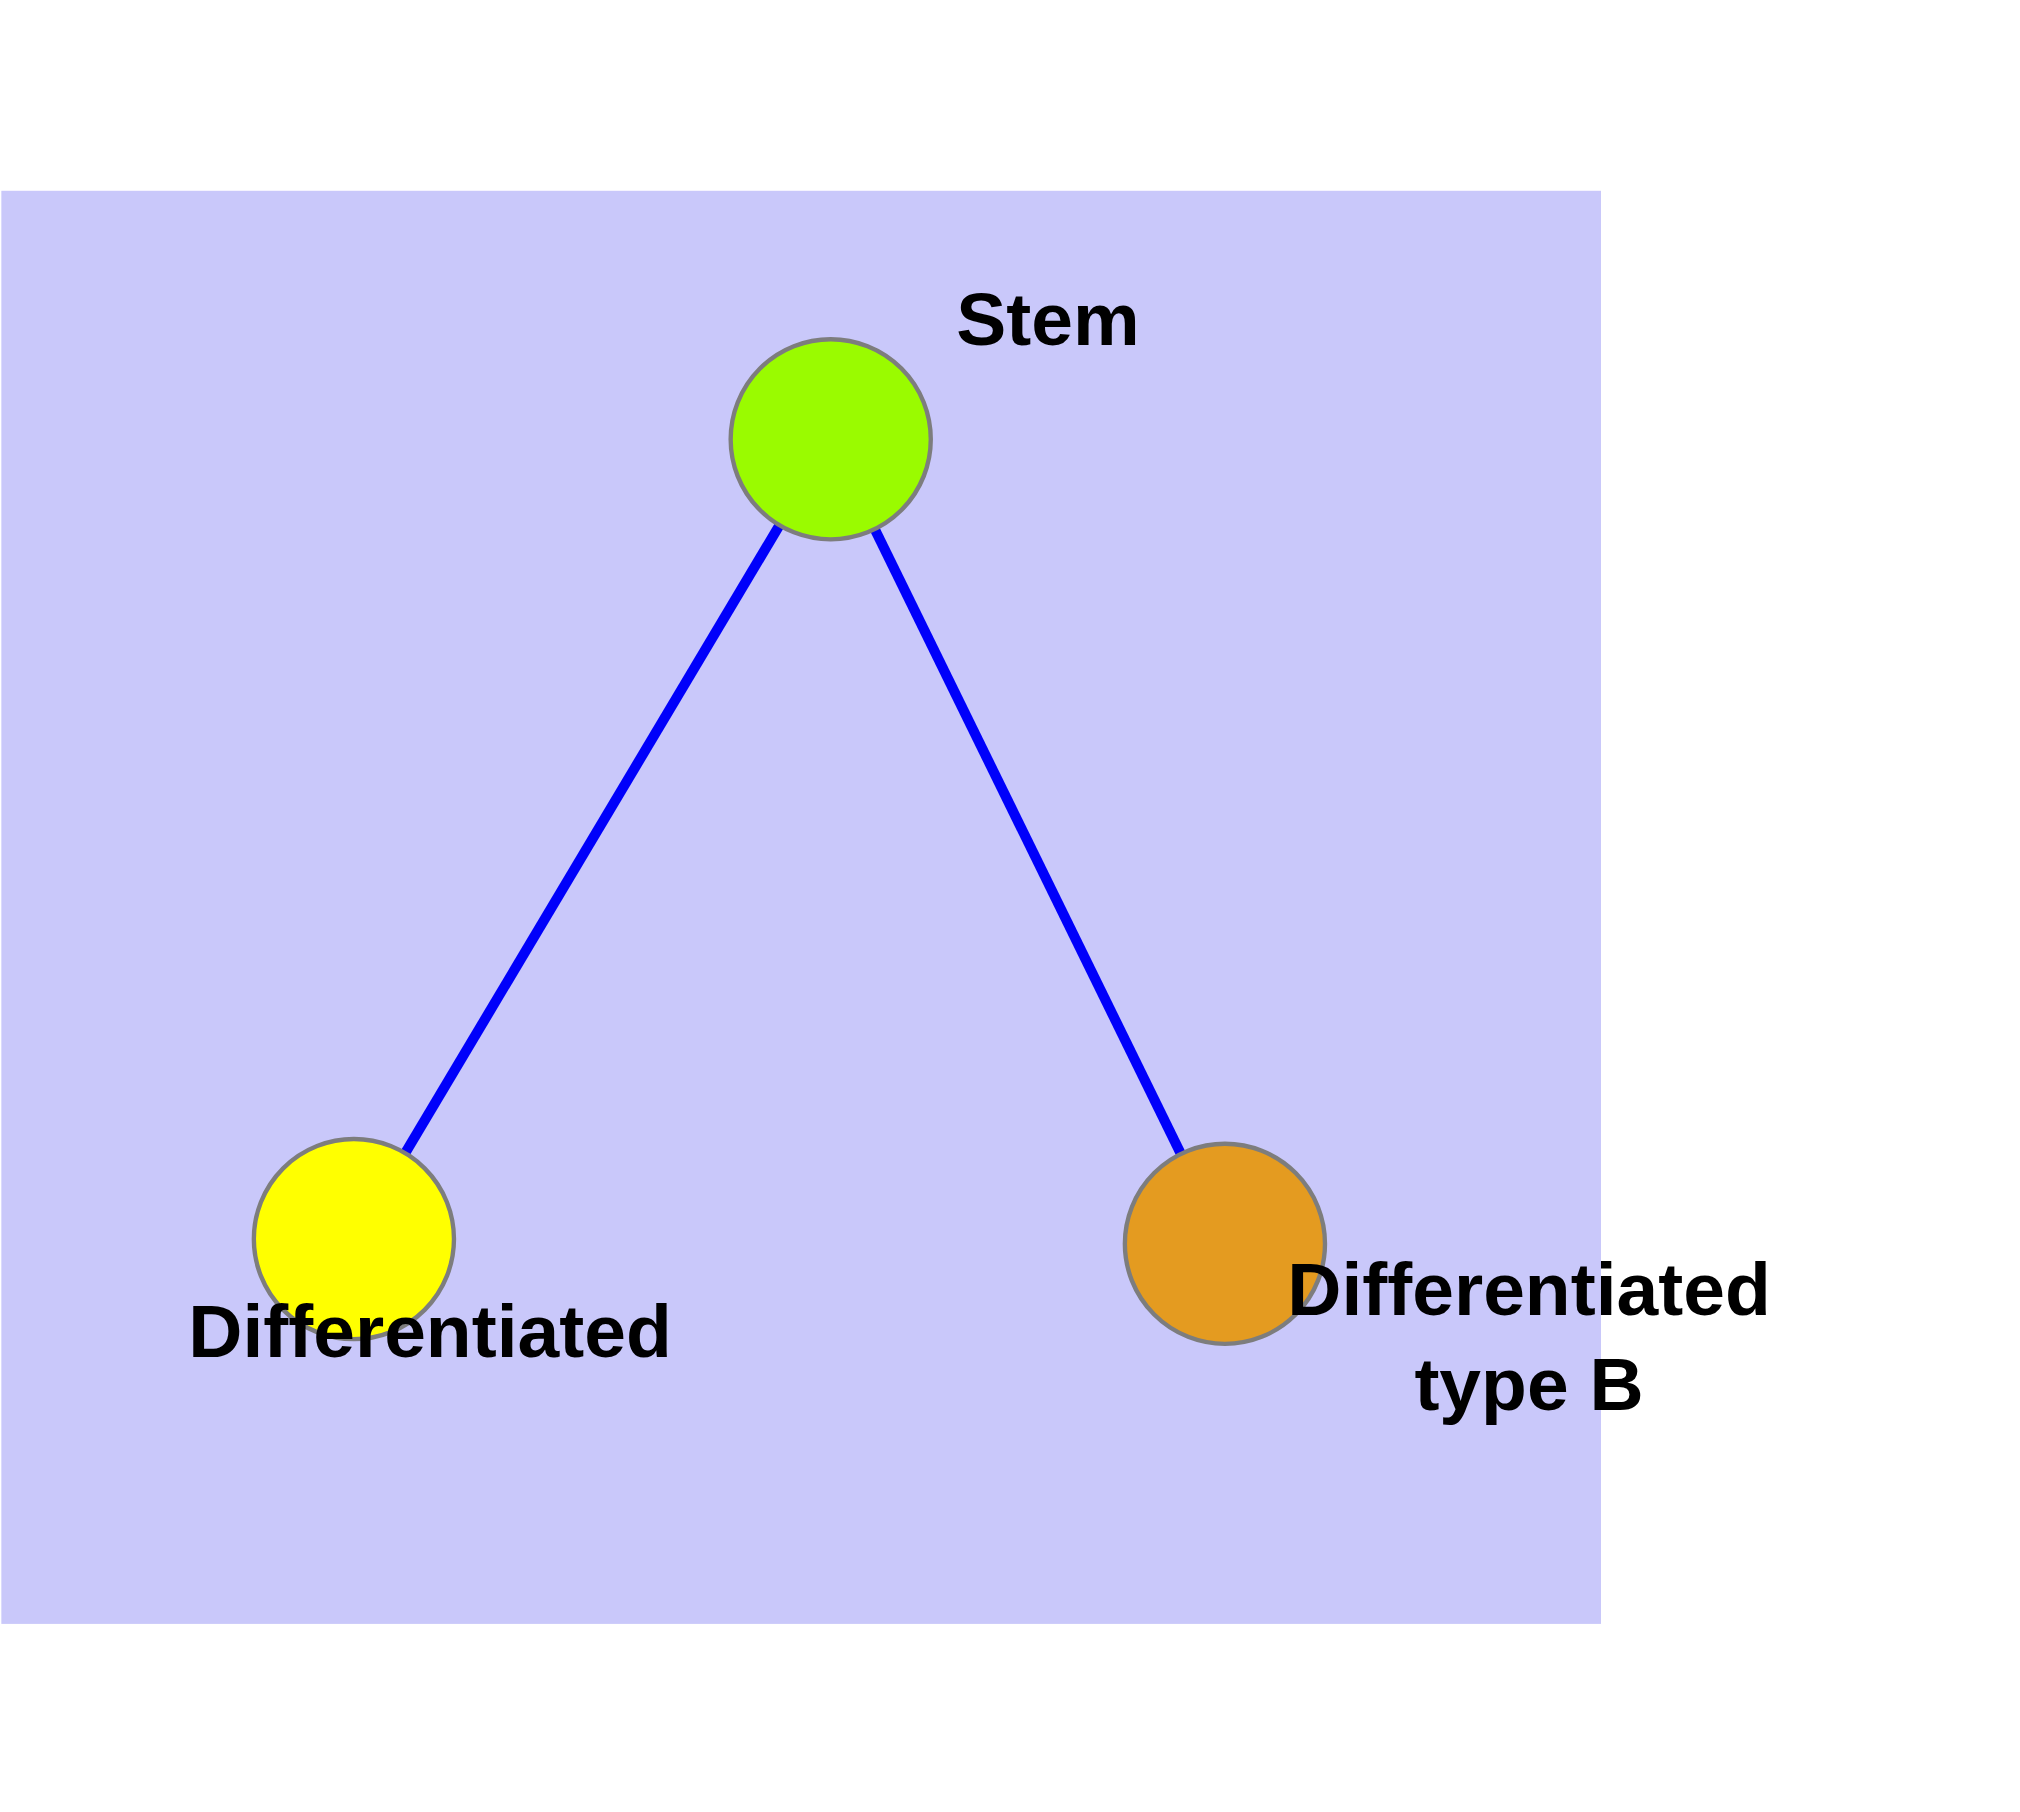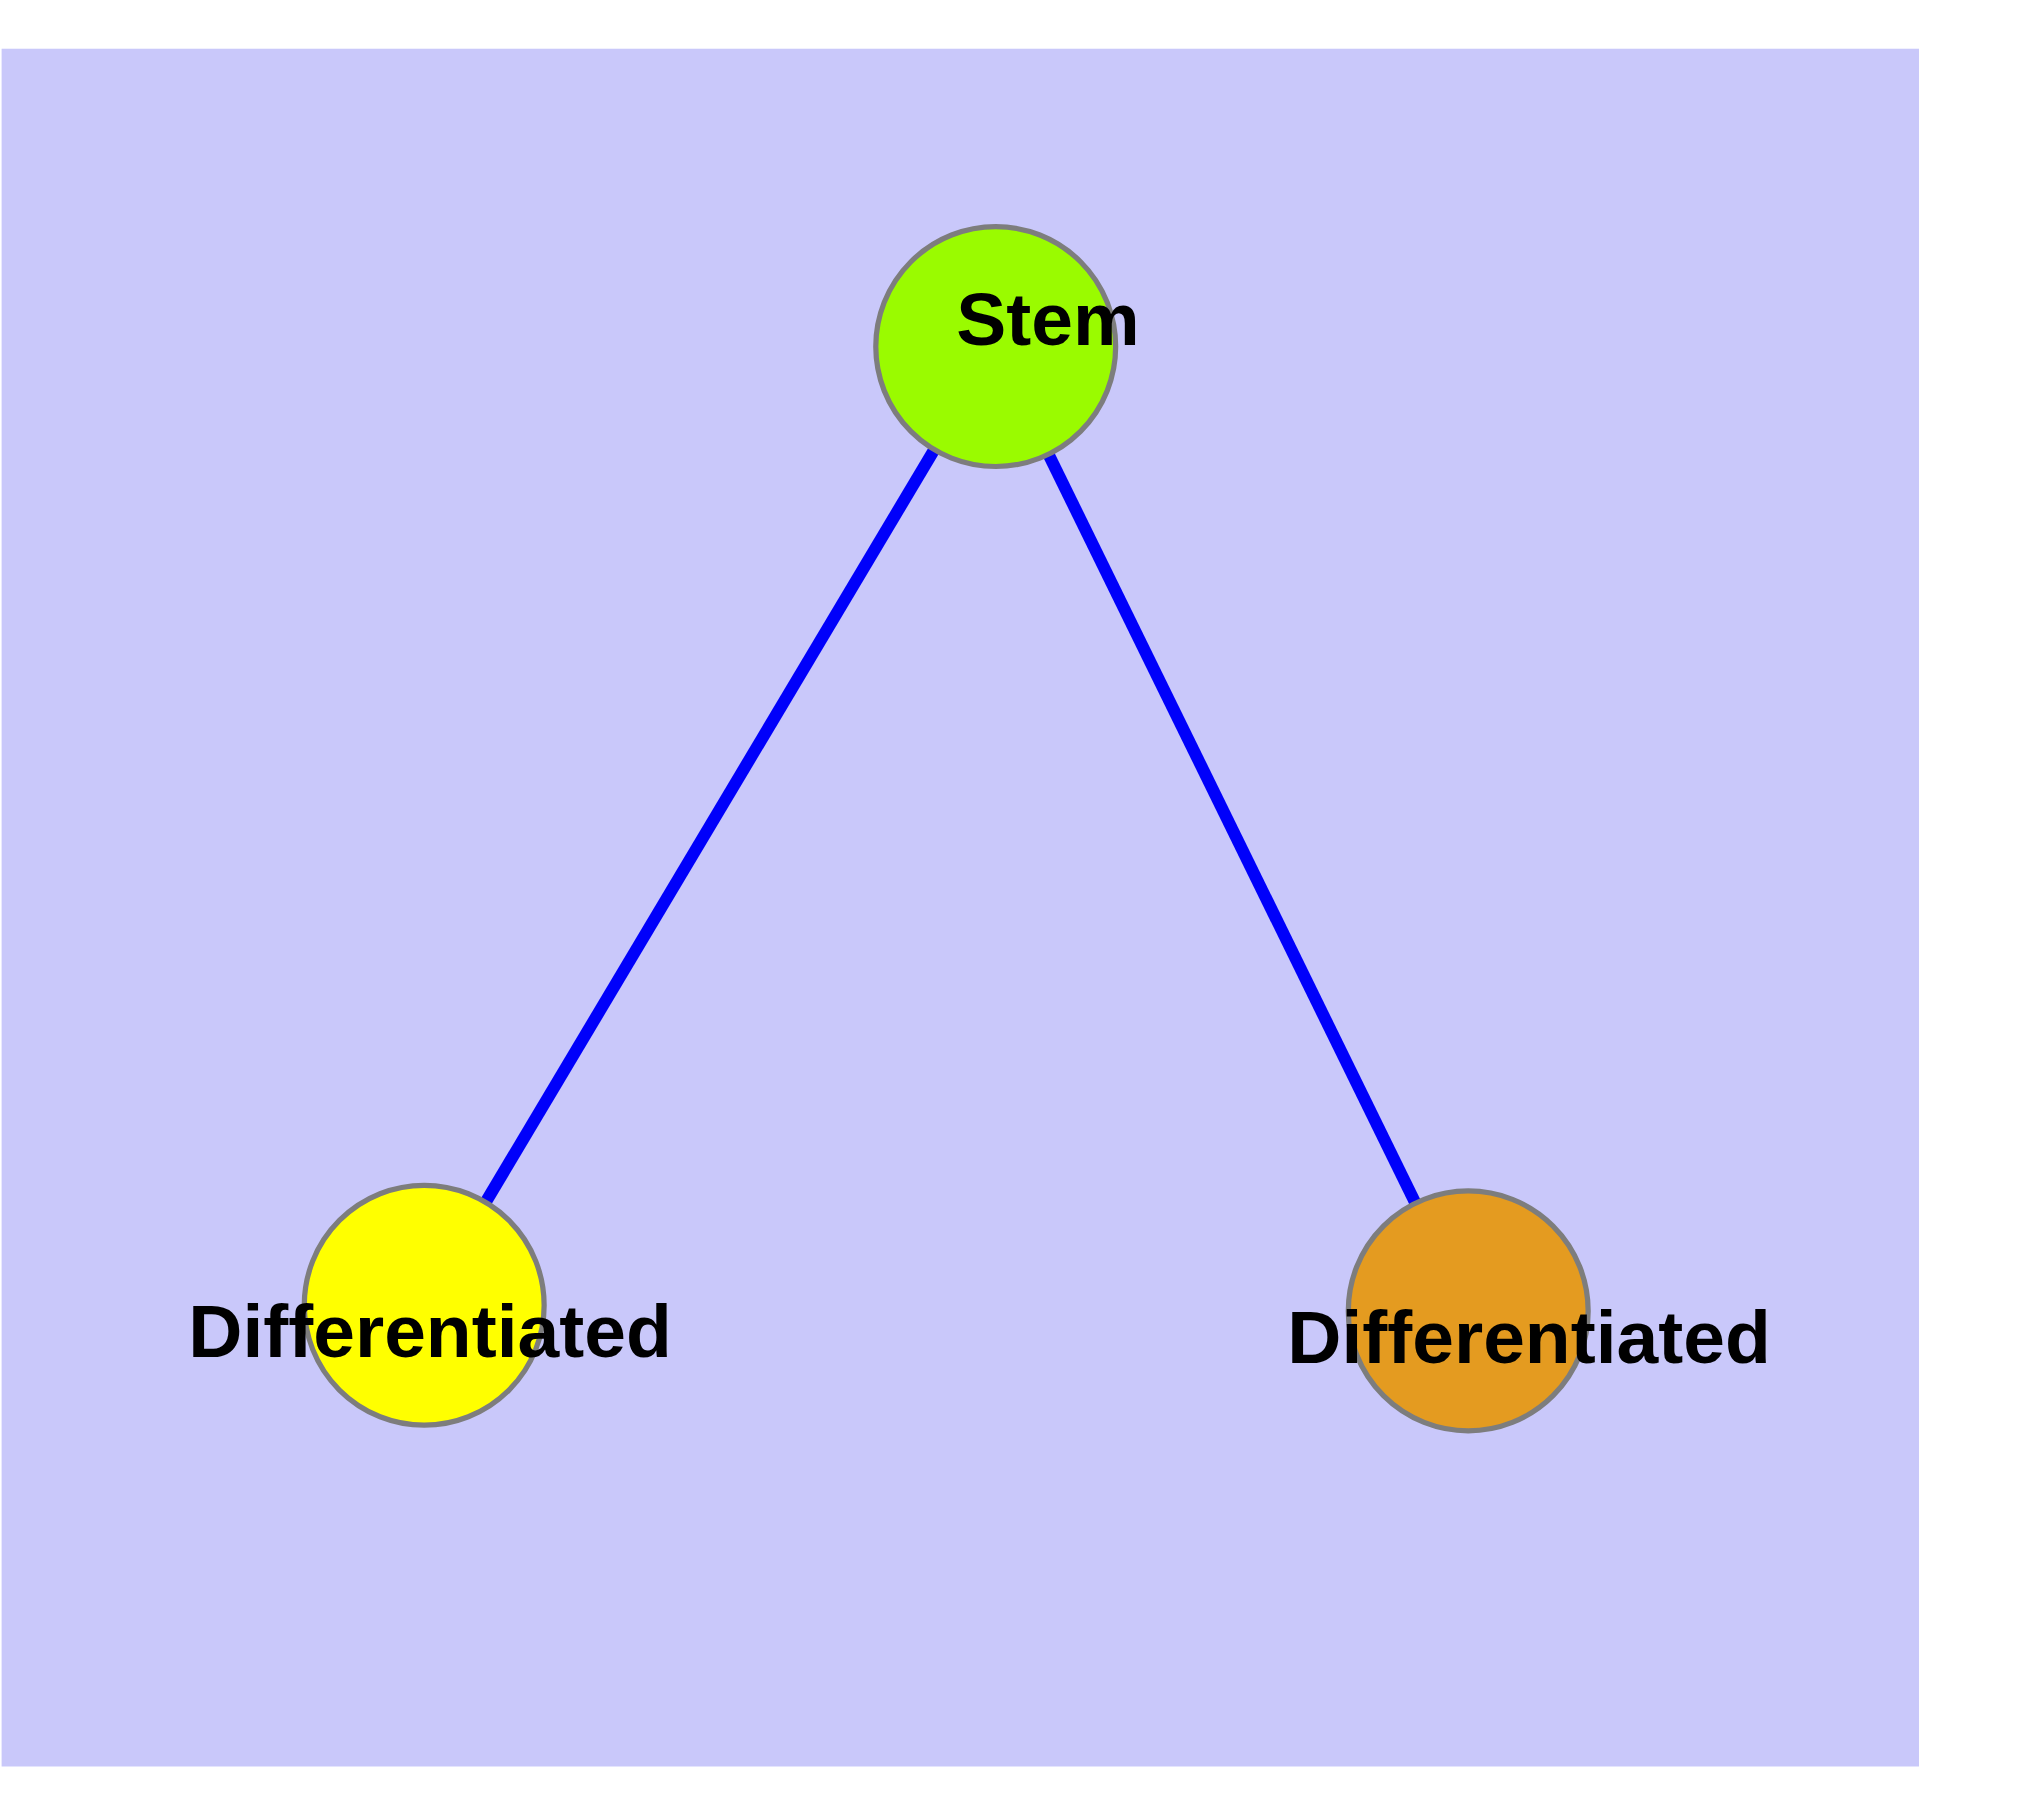--- a/index.html
+++ b/index.html
@@ -8,21 +8,21 @@
     padding: 0;
     width: 2021px;
     height: 1812px;
     background: #ffffff;
     font-family: "Liberation Sans", sans-serif;
     overflow: hidden;
   }
   .stage {
     position: absolute;
     left: 0; top: 0;
-    width: 1919px;
+    width: 1601px;
     height: 1812px;
   }
   .stage svg {
     position: absolute;
     left: 0; top: 0;
     width: 100%;
     height: 100%;
     display: block;
   }
   .edge {
@@ -64,15 +64,16 @@
   </svg>
 
   <div class="label" style="left:1048px; top:319px;">Stem</div>
 
   <div class="label" style="left:430px; top:1331px;">
     <div>Differentiated</div>
   </div>
 
   <div class="label" style="left:1529px; top:1337px;">
     <div>Differentiated</div>
+    <div>type B</div>
   </div>
 </div>
 
 
 </body></html>

